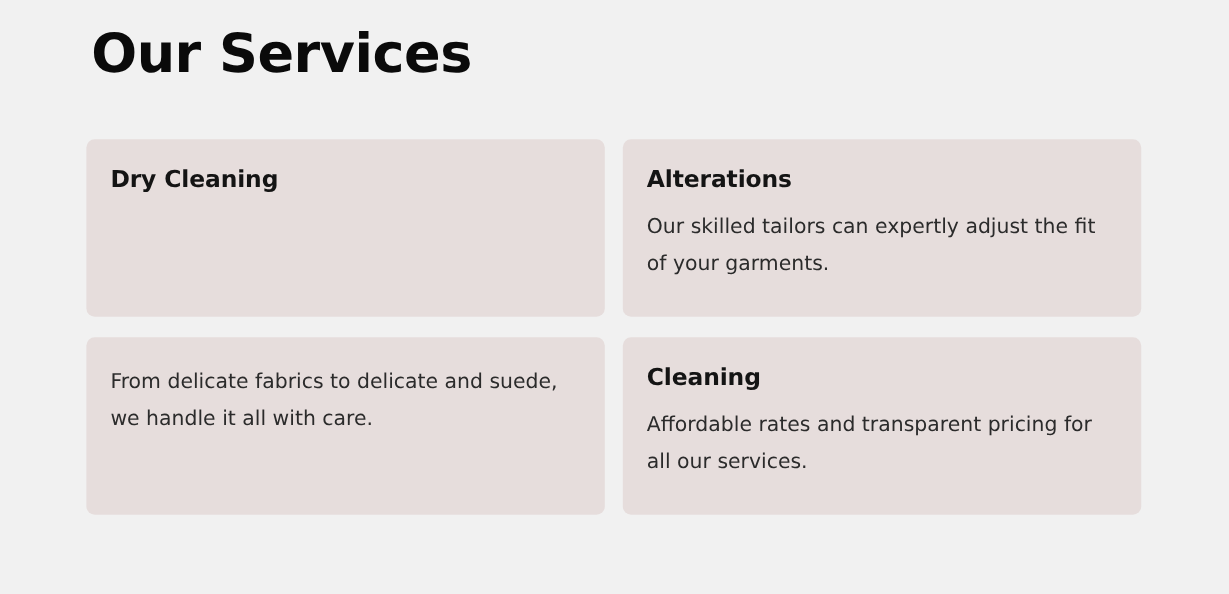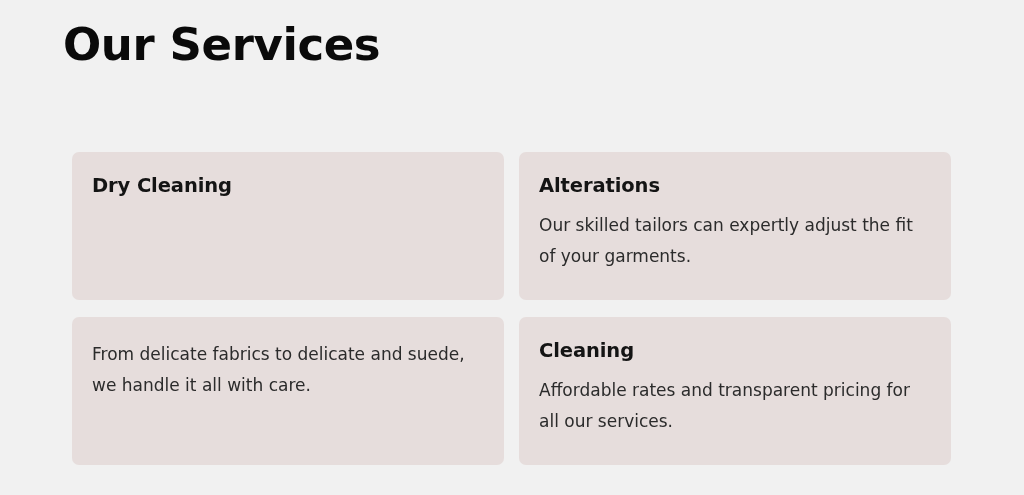--- a/index.html
+++ b/index.html
@@ -14,40 +14,39 @@
     overflow: hidden;
   }
   .page {
     position: relative;
     width: 1024px;
     height: 495px;
     box-sizing: border-box;
   }
   .page-title {
     position: absolute;
-    left: 63px;
+    left: 76px;
     top: 18px;
     margin: 0;
     font-size: 45px;
     font-weight: 700;
     line-height: 1.18;
     letter-spacing: -0.4px;
     color: #0a0a0a;
     font-family: "DejaVu Sans", sans-serif;
   }
   .services-grid {
     position: absolute;
     left: 72px;
     top: 116px;
     width: 808px;
     display: grid;
     grid-template-columns: 432px 432px;
     column-gap: 15px;
     row-gap: 17px;
-    margin-top: 36px;
   }
   .service-card {
     background: #e6dddc;
     border-radius: 7px;
     box-sizing: border-box;
     padding: 22px 20px 24px 20px;
     min-height: 148px;
   }
   .card-title {
     margin: 0 0 12px 0;

